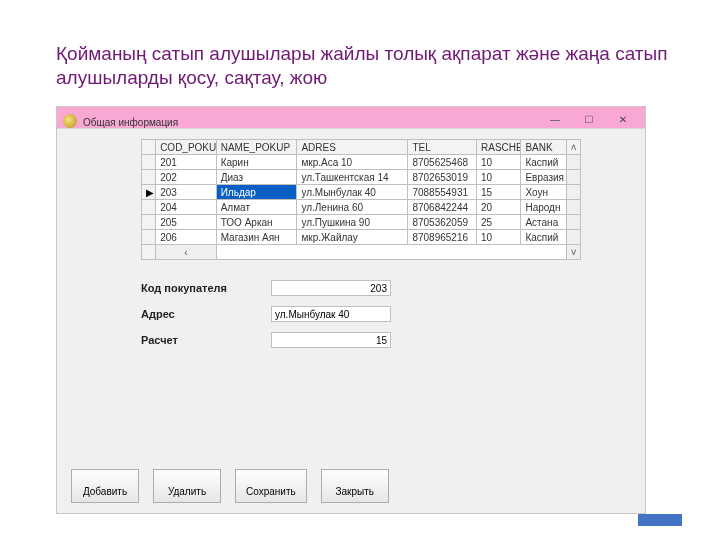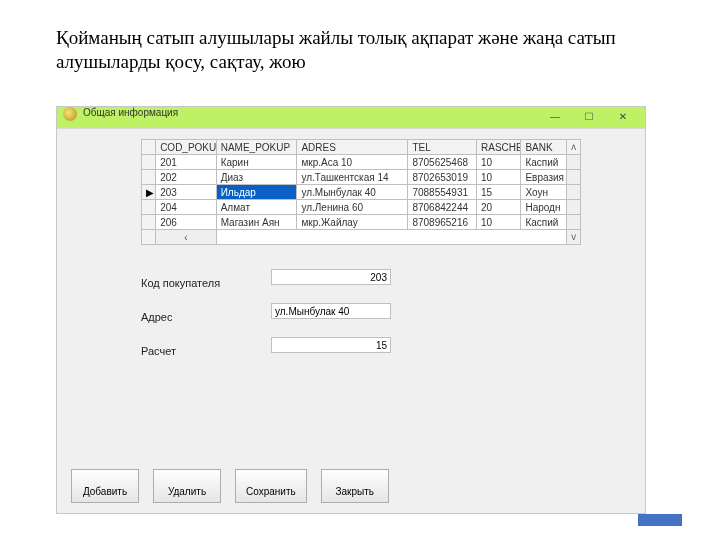--- a/index.html
+++ b/index.html
@@ -8,43 +8,43 @@
     width: 720px;
     height: 540px;
     background: #fff;
     font-family: "Segoe UI", Tahoma, sans-serif;
     font-size: 11px;
     color: #333;
     position: relative;
   }
   .slide-title {
     position: absolute;
-    top: 26px;
+    top: 42px;
     left: 56px;
     right: 40px;
-    font-family: Liberation Serif, serif;
+    font-family: Liberation Sans, sans-serif;
     font-size: 19px;
-    color: #000000;
+    color: #701a75;
     line-height: 1.25;
   }
   .window {
     position: absolute;
     top: 106px;
     left: 56px;
     width: 590px;
     height: 408px;
     border: 1px solid #c8c8c8;
     background: #f0f0f0;
   }
   .titlebar {
     height: 22px;
-    background: #bef264;
+    background: #f9a8d4;
     border-bottom: 1px solid #d8d8d8;
     display: flex;
-    align-items: flex-start;
+    align-items: flex-end;
     padding: 0 6px;
     font-size: 10px;
   }
   .tb-icon {
     width: 14px; height: 14px;
     background: radial-gradient(circle at 40% 40%, #f8e27a, #b68c15);
     border-radius: 50%;
     margin-right: 6px;
   }
   .tb-title { flex: 1; color: #333; }
@@ -107,24 +107,23 @@
     margin-top: 20px;
     margin-left: 70px;
   }
   .form-row {
     display: flex;
     align-items: center;
     margin-bottom: 10px;
   }
   .form-row label {
     width: 130px;
-    font-weight: 400;
+    font-weight: 700;
     font-size: 11px;
     color: #222;
-    margin-top: 12px;
   }
   .form-row input {
     width: 120px;
     height: 16px;
     border: 1px solid #c0c0c0;
     background: #fff;
     font-size: 10px;
     padding: 0 3px;
   }
   .form-row input.num { text-align: right; }
@@ -221,20 +220,30 @@
               <td class="num">204</td>
               <td class="cell-name">Алмат</td>
               <td>ул.Ленина 60</td>
               <td class="num">8706842244</td>
               <td class="num">20</td>
               <td>Народн</td>
               <td class="col-sb" style="background: rgb(239, 239, 239);"></td>
             </tr>
             <tr>
               <td class="gutter"></td>
+              <td class="num">205</td>
+              <td class="cell-name">ТОО Аркан</td>
+              <td>ул.Пушкина 90</td>
+              <td class="num">8705362059</td>
+              <td class="num">25</td>
+              <td>Астана</td>
+              <td class="col-sb" style="background: rgb(239, 239, 239);"></td>
+            </tr>
+            <tr>
+              <td class="gutter"></td>
               <td class="num">206</td>
               <td class="cell-name">Магазин  Аян</td>
               <td>мкр.Жайлау</td>
               <td class="num">8708965216</td>
               <td class="num">10</td>
               <td>Каспий</td>
               <td class="col-sb" style="background: rgb(239, 239, 239);"></td>
             </tr>
           </tbody>
         <tfoot>

